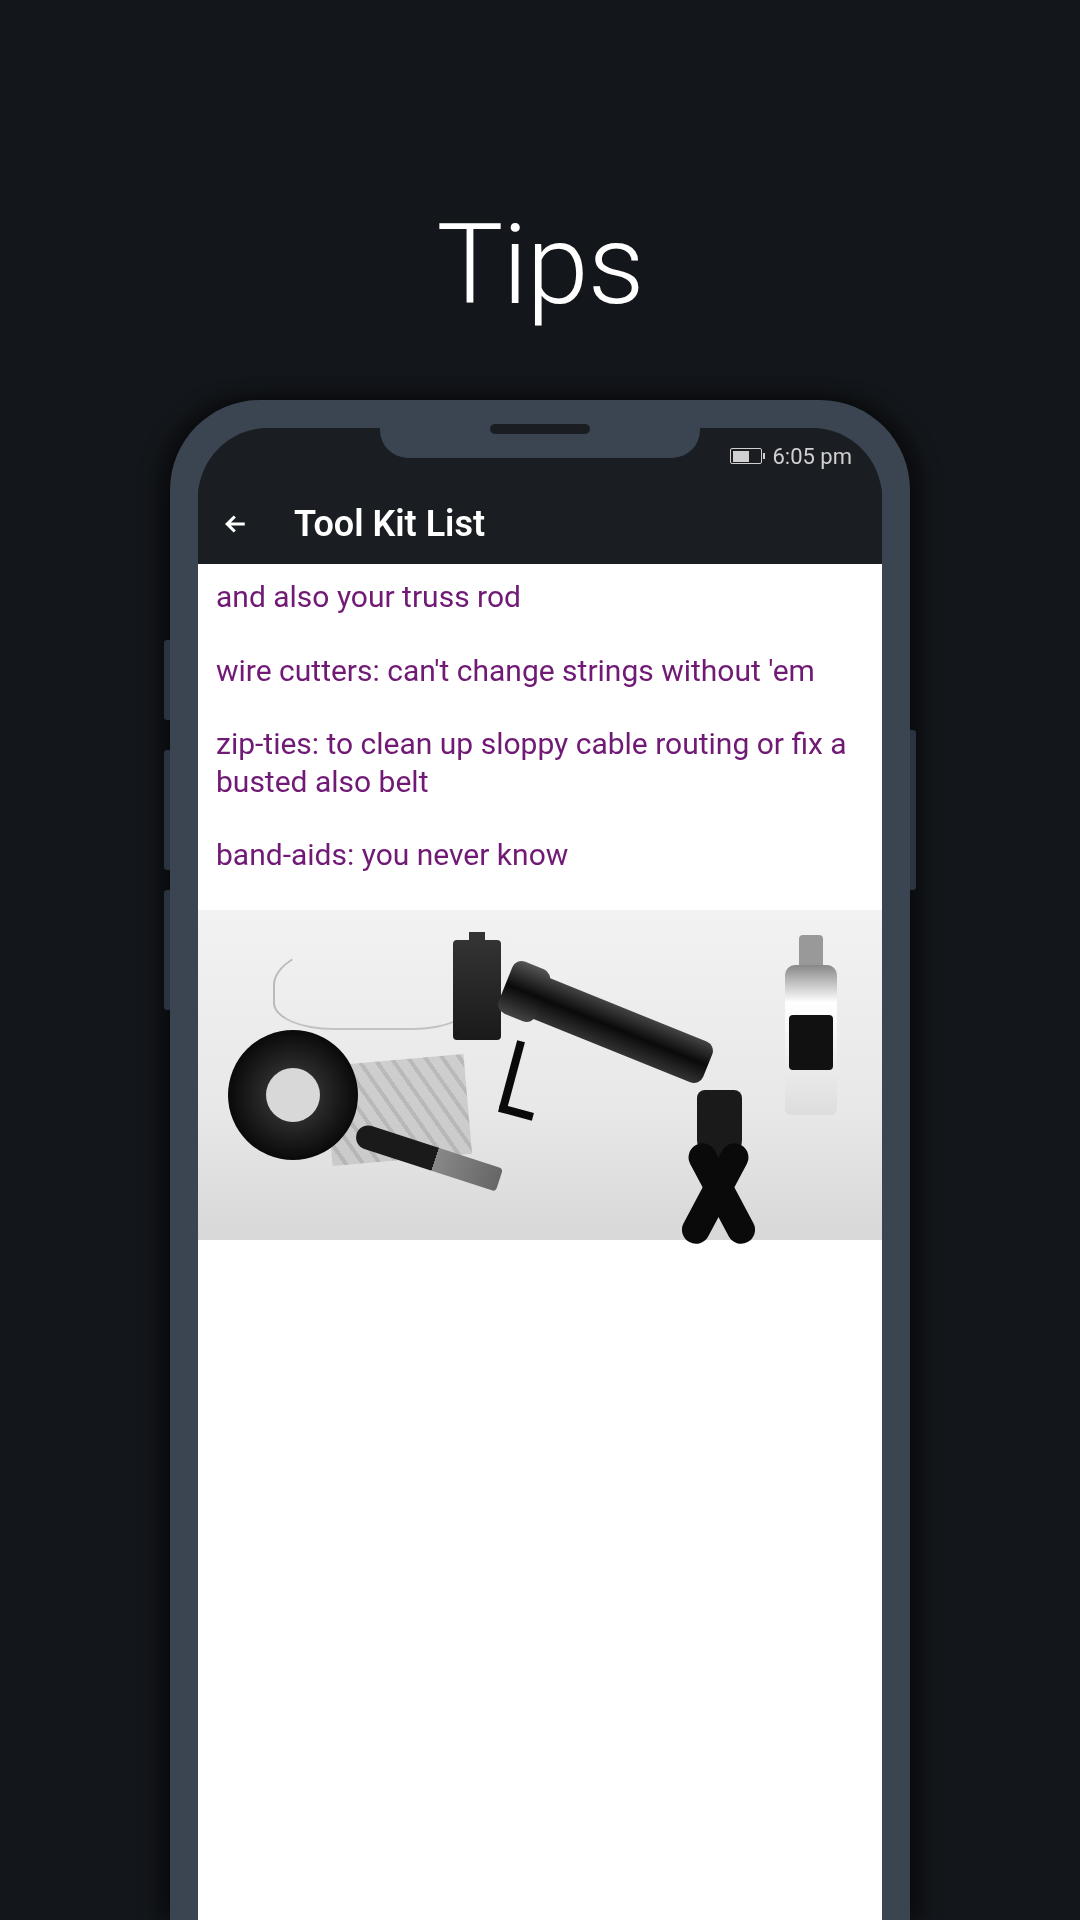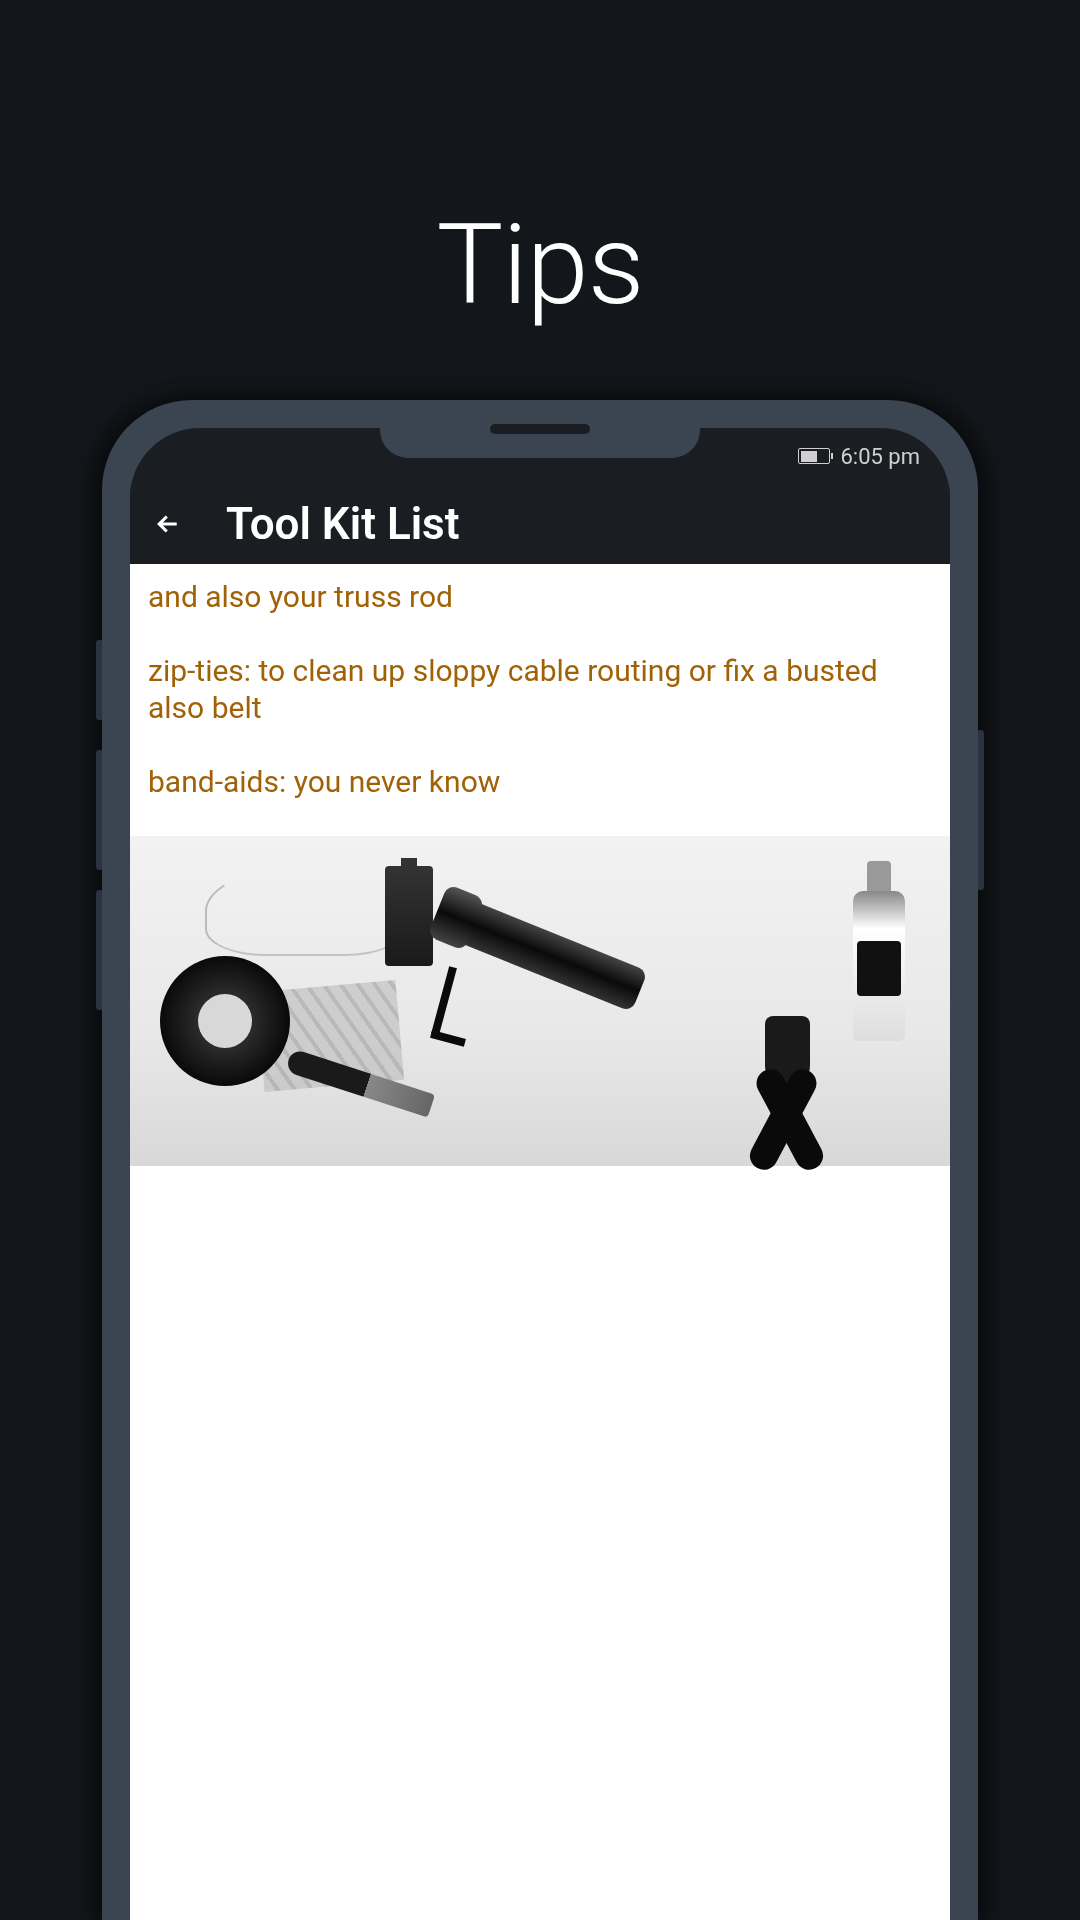--- a/index.html
+++ b/index.html
@@ -18,21 +18,21 @@
   text-align: center;
   line-height: 1.1;
   padding-top: 80px;
   letter-spacing: -1px;
 }
 .phone-frame {
   position: absolute;
   left: 50%;
   transform: translateX(-50%);
   top: 400px;
-  width: 876px;
+  width: 740px;
   height: 1520px;
   background: #3a4551;
   border-radius: 90px 90px 0 0;
   box-shadow: -10px 0 20px rgba(0,0,0,0.5), 10px 0 20px rgba(0,0,0,0.5);
   padding-left: 8px;
 }
 .phone-inner {
   position: absolute;
   top: 28px;
   left: 28px;
@@ -127,33 +127,33 @@
 .back-arrow {
   width: 36px;
   height: 36px;
   display: flex;
   align-items: center;
   justify-content: center;
 }
 .back-arrow svg { width: 30px; height: 30px; }
 .header-title {
   color: #ffffff;
-  font-size: 44px;
+  font-size: 36px;
   font-weight: 600;
 }
 .content-area {
   background: #ffffff;
   height: calc(100% - 136px);
   overflow: hidden;
 }
 .content-text {
   padding: 14px 18px 0 18px;
   font-size: 30px;
   line-height: 1.25;
-  color: #a16207;
+  color: #701a75;
 }
 .content-text p { margin-bottom: 36px; }
 .content-text p:first-child { margin-top: 0; }
 .tools-image {
   width: 100%;
   height: 330px;
   background: linear-gradient(to bottom, #f2f2f2 0%, #e8e8e8 60%, #d8d8d8 100%);
   position: relative;
   margin-top: 30px;
 }
@@ -363,20 +363,21 @@
         <svg viewBox="0 0 24 24" fill="none" stroke="#ffffff" stroke-width="2.5">
           <path d="M19 12H5M11 18l-6-6 6-6"></path>
         </svg>
       </div>
       <div class="header-title">Tool Kit List</div>
     </div>
 
     <div class="content-area">
       <div class="content-text">
         <p>and also your truss rod</p>
+        <p> wire cutters: can't change strings without 'em</p>
         <p> zip-ties: to clean up sloppy cable routing or fix a busted also belt</p>
         <p> band-aids: you never know</p>
       </div>
       <div class="tools-image">
         <div class="strings"></div>
         <div class="bandaids"></div>
         <div class="tape-roll"></div>
         <div class="battery-item"></div>
         <div class="allen-key"></div>
         <div class="flashlight"></div>

